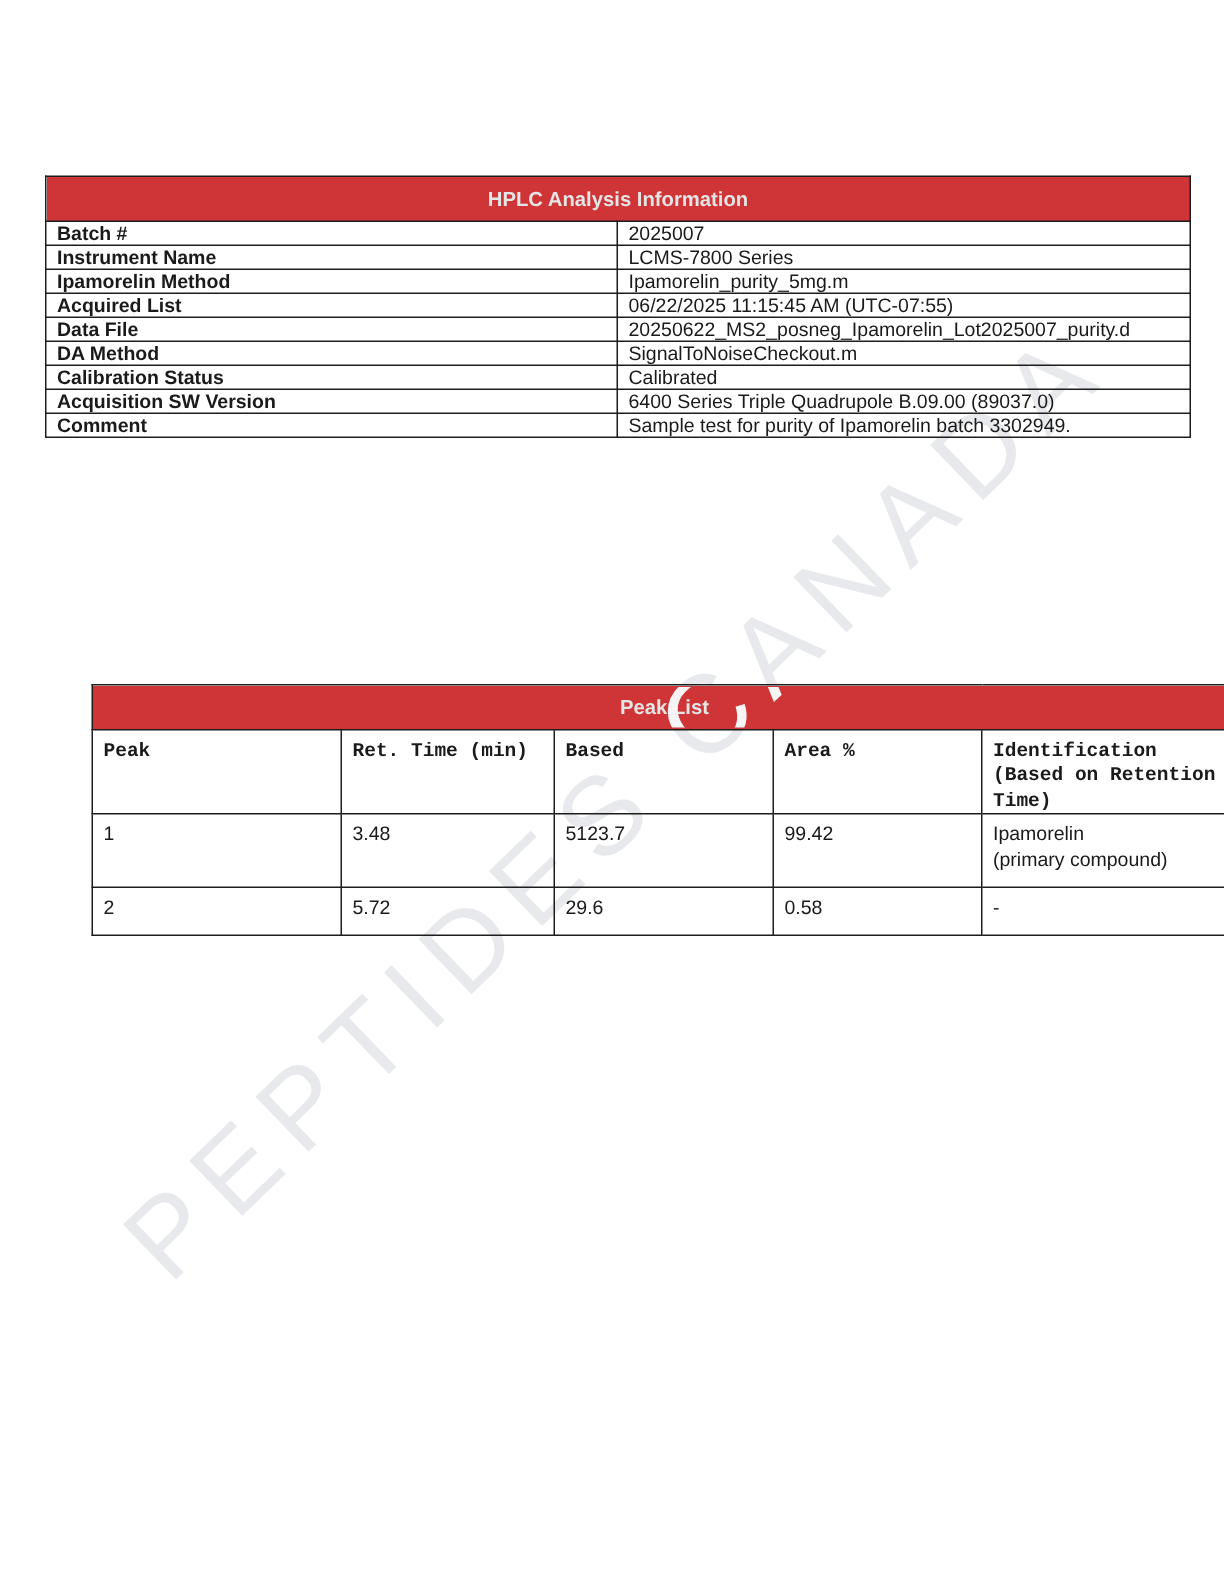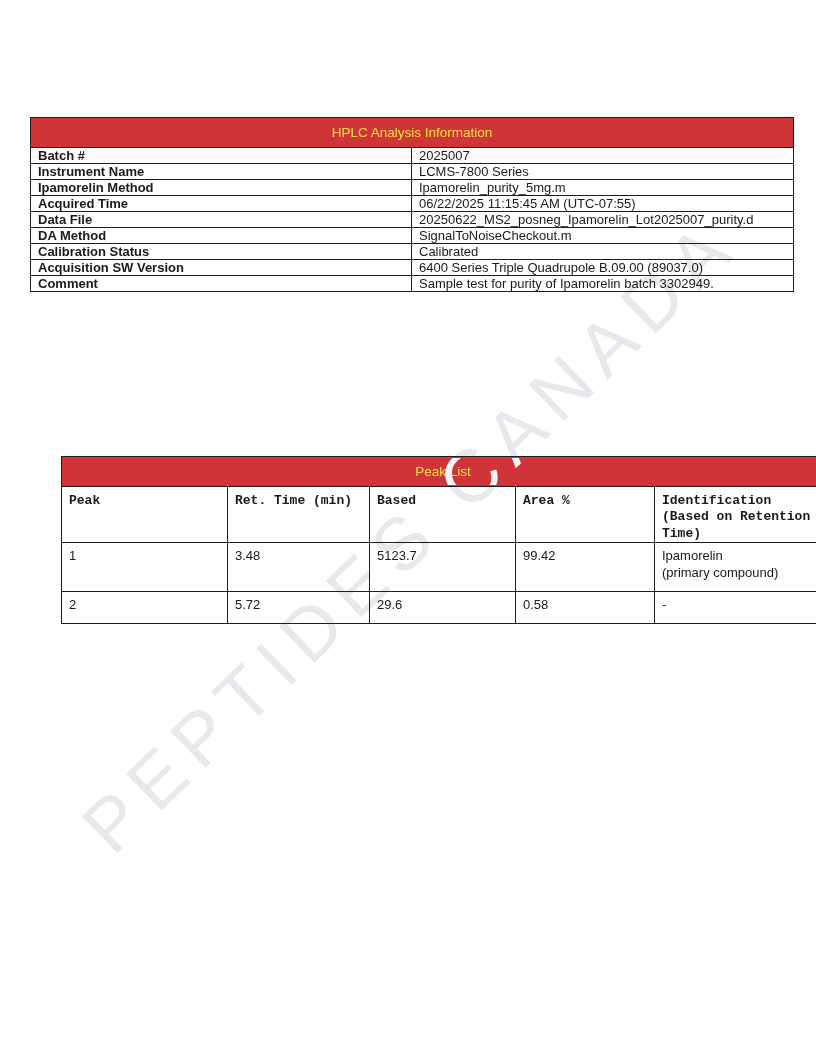--- a/index.html
+++ b/index.html
@@ -48,22 +48,22 @@
     z-index:2;
     font-size:13px;
   }
   td,th{
     border:1.5px solid #1d1d1d;
     background:transparent;
     overflow:hidden;
   }
   .band{
     background:#cf3437;
-    color:#fde047;
-    font-weight:normal;
+    color:#e5e5e5;
+    font-weight:bold;
     font-size:13.5px;
     text-align:center;
     height:30px;
     vertical-align:middle;
   }
   
   .t1{left:30px;top:117px;width:763px;}
   .t1 tbody tr{height:16px;}
   .t1 td{vertical-align:middle;padding:0 6px 0 7px;white-space:nowrap;}
   .t1 td.lbl{font-weight:bold;}
@@ -105,21 +105,21 @@
       </tr>
       <tr>
         <td class="lbl">Instrument Name</td>
         <td class="val">LCMS-7800 Series</td>
       </tr>
       <tr>
         <td class="lbl">Ipamorelin Method</td>
         <td class="val">Ipamorelin_purity_5mg.m</td>
       </tr>
       <tr>
-        <td class="lbl">Acquired Time</td>
+        <td class="lbl">Acquired List</td>
         <td class="val">06/22/2025 11:15:45 AM (UTC-07:55)</td>
       </tr>
       <tr>
         <td class="lbl">Data File</td>
         <td class="val">20250622_MS2_posneg_Ipamorelin_Lot2025007_purity.d</td>
       </tr>
       <tr>
         <td class="lbl">DA Method</td>
         <td class="val">SignalToNoiseCheckout.m</td>
       </tr>

